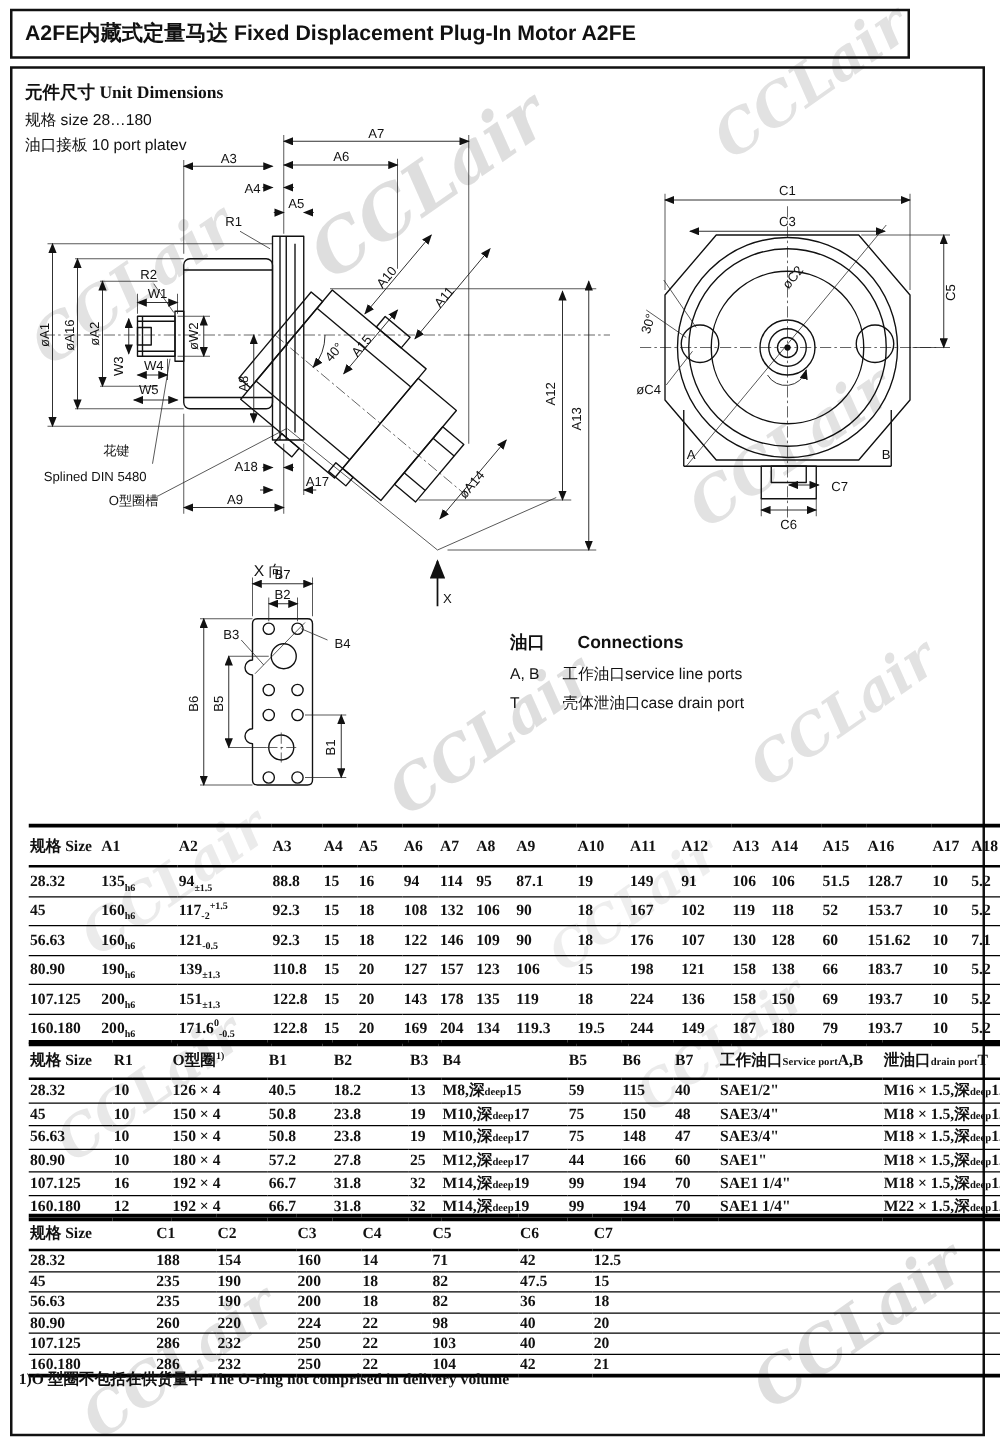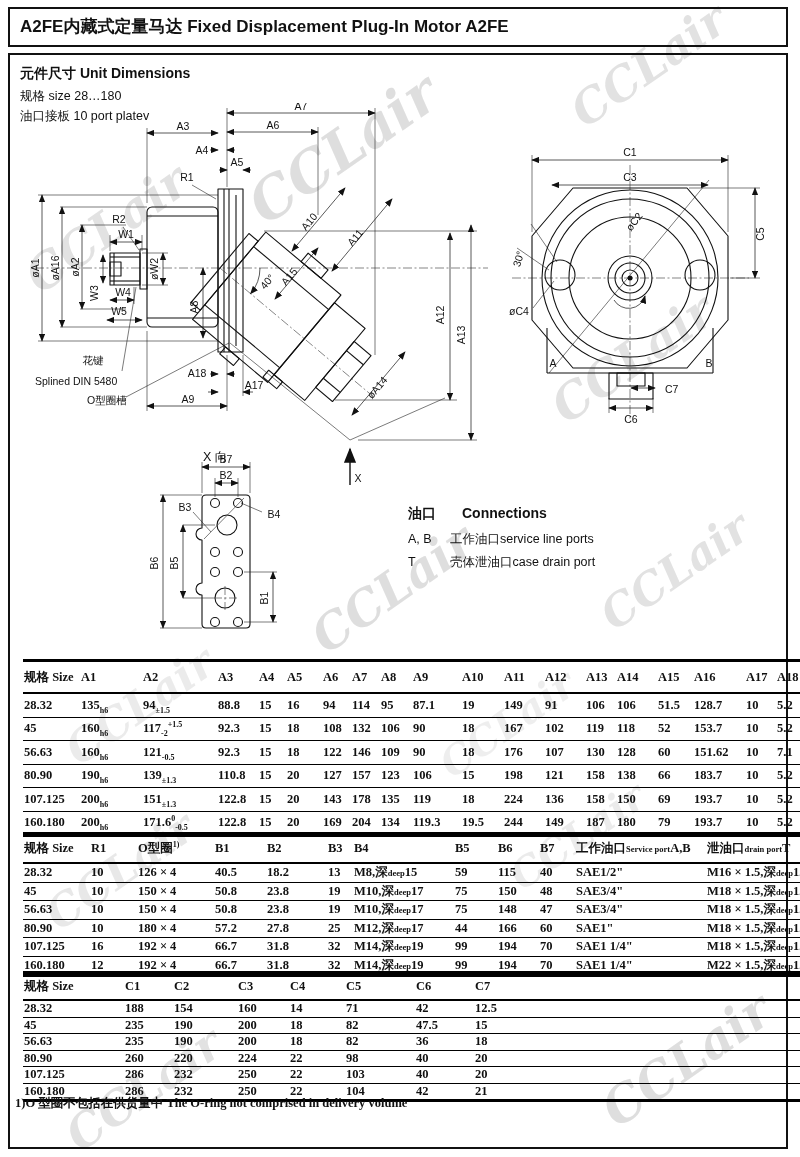--- a/index.html
+++ b/index.html
@@ -1,26 +1,26 @@
 <!DOCTYPE html>
 <html><head>
 <meta charset="utf-8">
 <style>
   html,body{margin:0;padding:0;background:#fff;}
   body{width:800px;height:1157px;position:relative;overflow:hidden;
        font-family:"Liberation Sans",sans-serif;color:#111;}
   .wm-layer{position:absolute;left:0;top:0;width:800px;height:1157px;z-index:1;pointer-events:none;}
   .wm{position:absolute;font-family:"DejaVu Serif",serif;font-style:italic;font-weight:bold;
       color:#bfbfbf;transform:rotate(-35deg);white-space:nowrap;}
-  .titlebox{position:absolute;left:8px;top:7px;width:780px;height:40px;border:2px solid #111;
+  .titlebox{position:absolute;left:8px;top:7px;width:720px;height:40px;border:2px solid #111;
             z-index:2;box-sizing:border-box;}
   .titlebox .t{position:absolute;left:10px;top:0;line-height:36px;font-size:17px;font-weight:bold;}
   .contentbox{position:absolute;left:8px;top:53px;width:780px;height:1096px;border:2px solid #111;
               z-index:2;box-sizing:border-box;}
-  .h1{position:absolute;left:10px;top:10px;font-size:14px;font-weight:bold;}
+  .h1{position:absolute;left:10px;top:10px;font-size:14px;font-weight:bold;font-family:Liberation Serif, serif;}
   .ln{position:absolute;left:10px;font-size:12.5px;}
   .drawing{position:absolute;}
   .connections{position:absolute;left:398px;top:450px;width:300px;font-size:12.5px;}
   .conn-head{font-size:14px;font-weight:bold;margin-bottom:8px;}
   .conn-head span+span{margin-left:26px;text-align:right;}
   .conn-row{display:flex;margin-bottom:3px;line-height:17px;}
   .conn-key{width:42px;flex:0 0 42px;}
   .conn-txt{flex:1;}
   
   .ol, .olg{stroke:#111;stroke-width:1.1;fill:none;stroke-linejoin:round;}

